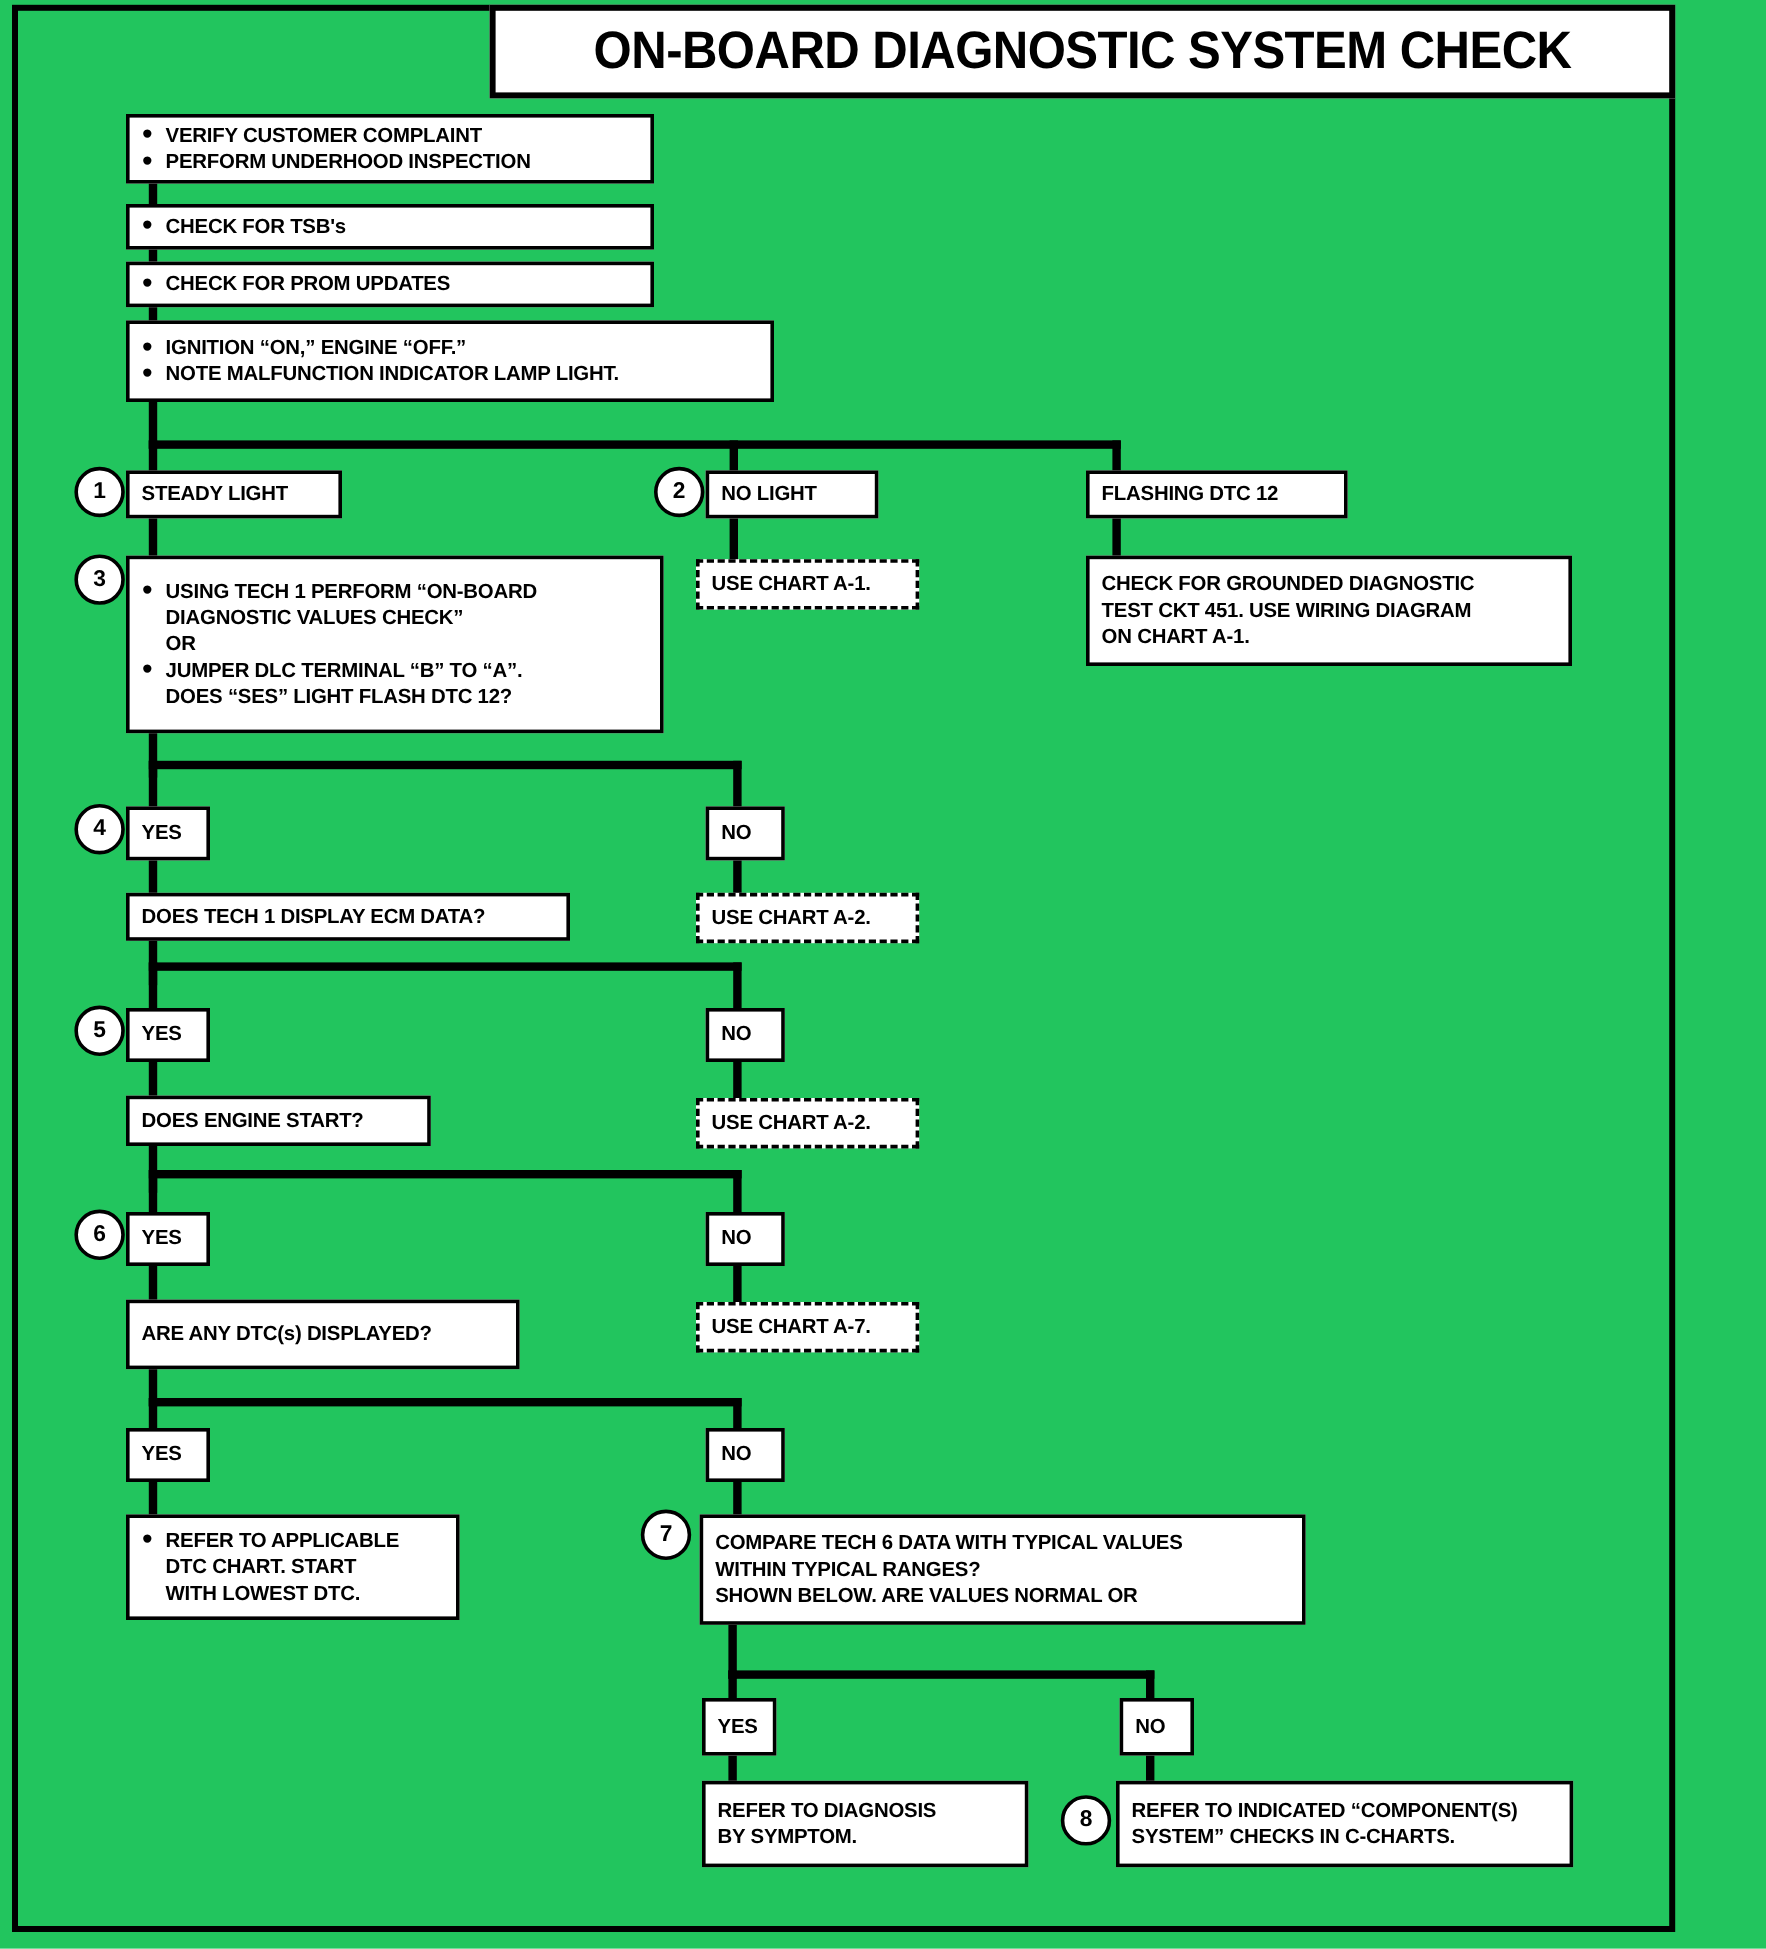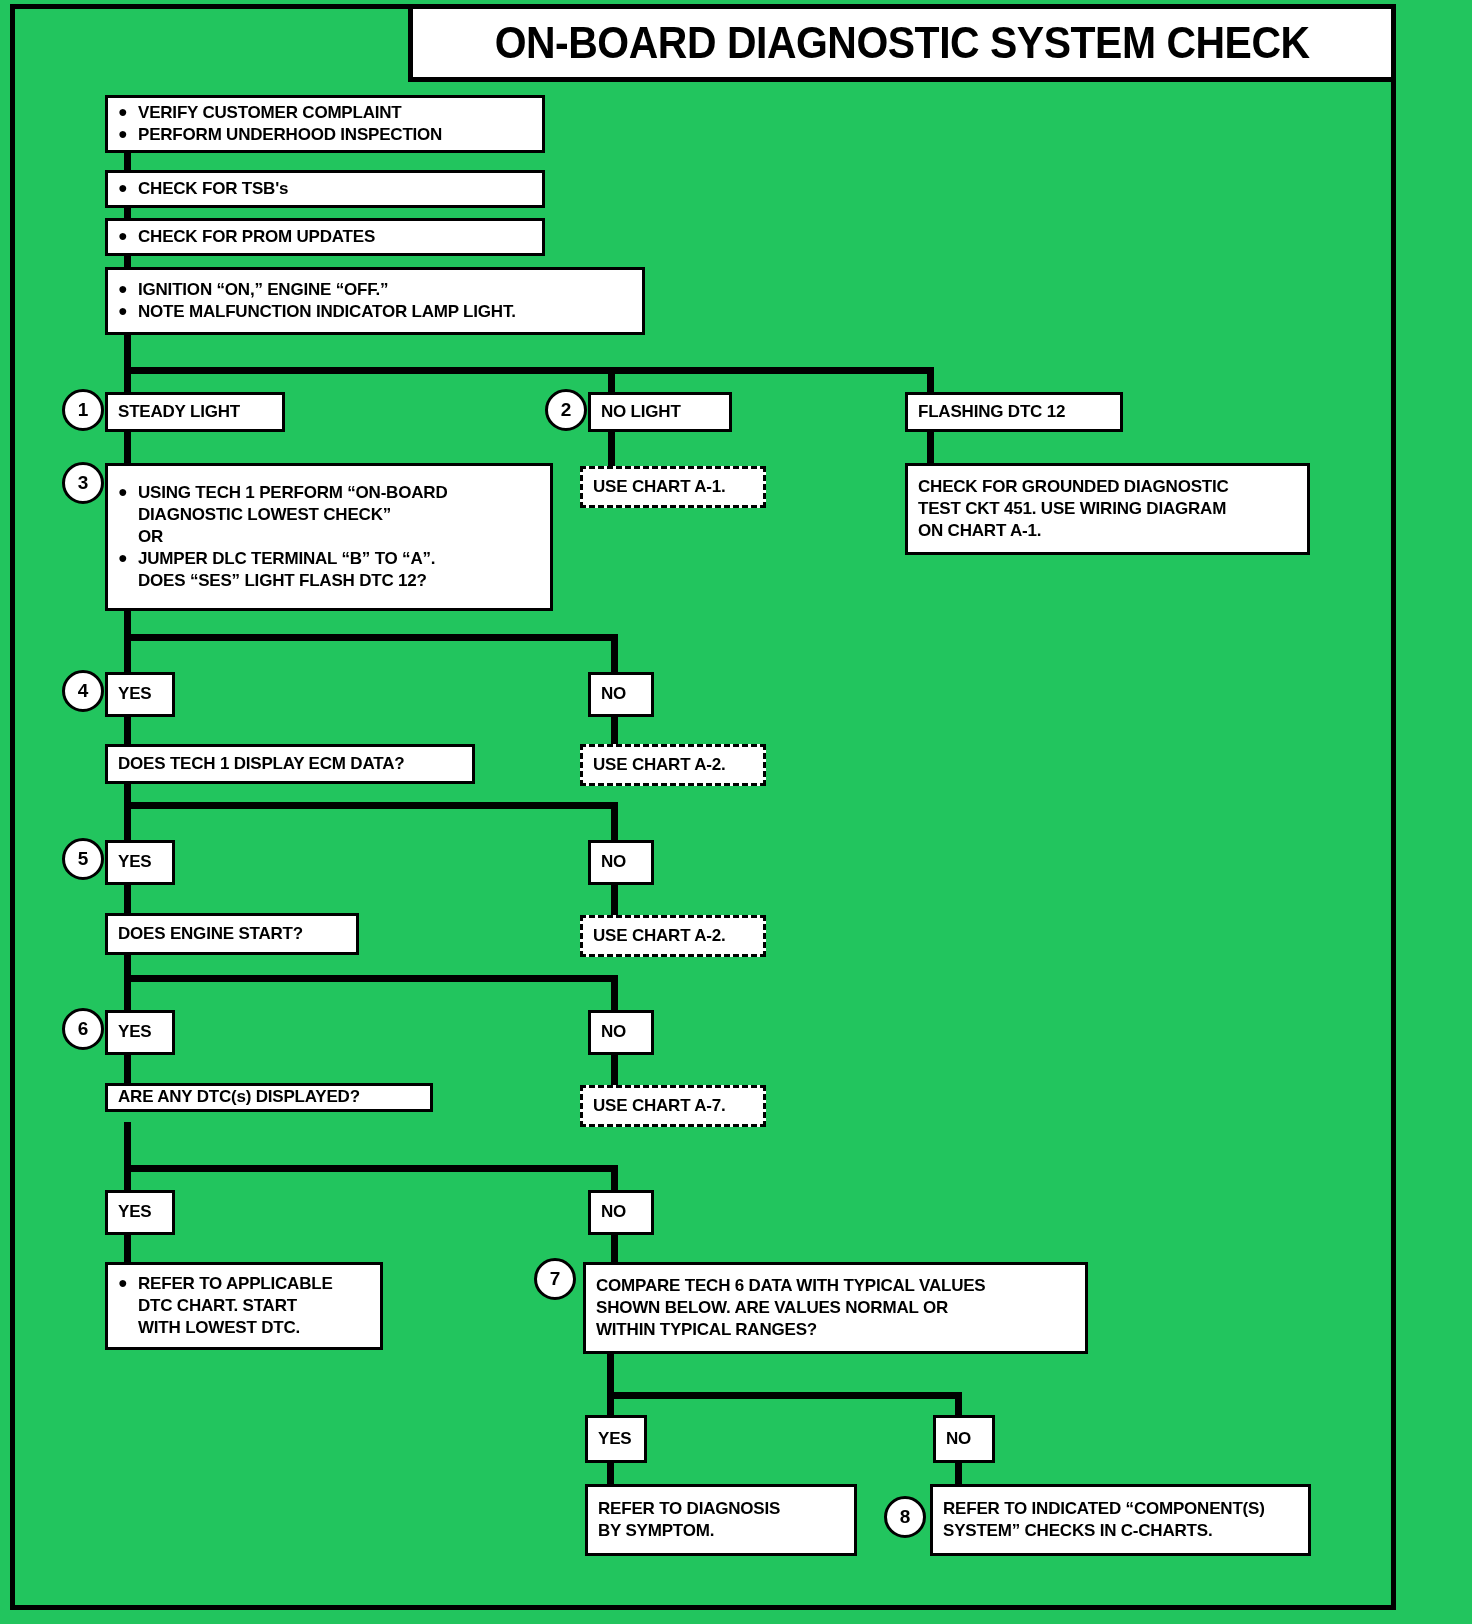--- a/index.html
+++ b/index.html
@@ -180,21 +180,21 @@
   <div class="ln v" style="left:927px; top:429px; height:38px;"></div>
 
   <div class="circ" style="left:62px; top:462px;">
     <span>3</span>
   </div>
   <div class="bx" style="left:105px; top:463px; width:448px; height:148px;">
     <div class="li">
       <span class="dot">●</span>
       <span class="txt">USING TECH 1 PERFORM “ON-BOARD</span>
     </div>
-    <div class="indent">DIAGNOSTIC LOWEST CHECK”</div>
+    <div class="indent">DIAGNOSTIC VALUES CHECK”</div>
     <div class="indent">OR</div>
     <div class="li">
       <span class="dot">●</span>
       <span class="txt">JUMPER DLC TERMINAL “B” TO “A”.</span>
     </div>
     <div class="indent">DOES “SES” LIGHT FLASH DTC 12?</div>
   </div>
 
   <div class="bx dashed" style="left:580px; top:466px; width:186px; height:42px;">
     <div class="plain">USE CHART A-1.</div>
@@ -264,21 +264,21 @@
   </div>
   <div class="bx" style="left:105px; top:1010px; width:70px; height:45px;">
     <div class="plain">YES</div>
   </div>
   <div class="bx" style="left:588px; top:1010px; width:66px; height:45px;">
     <div class="plain">NO</div>
   </div>
   <div class="ln v" style="left:124px; top:1052px; height:34px;"></div>
   <div class="ln v" style="left:611px; top:1052px; height:34px;"></div>
 
-  <div class="bx" style="left:105px; top:1083px; width:328px; height:29px;">
+  <div class="bx" style="left:105px; top:1083px; width:328px; height:58px;">
     <div class="plain">ARE ANY DTC(s) DISPLAYED?</div>
   </div>
   <div class="bx dashed" style="left:580px; top:1085px; width:186px; height:42px;">
     <div class="plain">USE CHART A-7.</div>
   </div>
 
   <div class="ln v" style="left:124px; top:1122px; height:50px;"></div>
   <div class="ln h" style="left:124px; top:1165px; width:494px;"></div>
   <div class="ln v" style="left:124px; top:1165px; height:28px;"></div>
   <div class="ln v" style="left:611px; top:1165px; height:28px;"></div>
@@ -299,22 +299,22 @@
     </div>
     <div class="indent">DTC CHART.  START</div>
     <div class="indent">WITH LOWEST DTC.</div>
   </div>
 
   <div class="circ" style="left:534px; top:1258px;">
     <span>7</span>
   </div>
   <div class="bx" style="left:583px; top:1262px; width:505px; height:92px;">
     <div class="plain">COMPARE TECH 6 DATA WITH TYPICAL VALUES</div>
+    <div class="plain">WITHIN TYPICAL RANGES?</div>
     <div class="plain">SHOWN BELOW.  ARE VALUES NORMAL OR</div>
-    <div class="plain">WITHIN TYPICAL RANGES?</div>
   </div>
 
   <div class="ln v" style="left:607px; top:1351px; height:48px;"></div>
   <div class="ln h" style="left:607px; top:1392px; width:355px;"></div>
   <div class="ln v" style="left:607px; top:1392px; height:28px;"></div>
   <div class="ln v" style="left:955px; top:1392px; height:28px;"></div>
 
   <div class="bx" style="left:585px; top:1415px; width:62px; height:48px;">
     <div class="plain">YES</div>
   </div>

